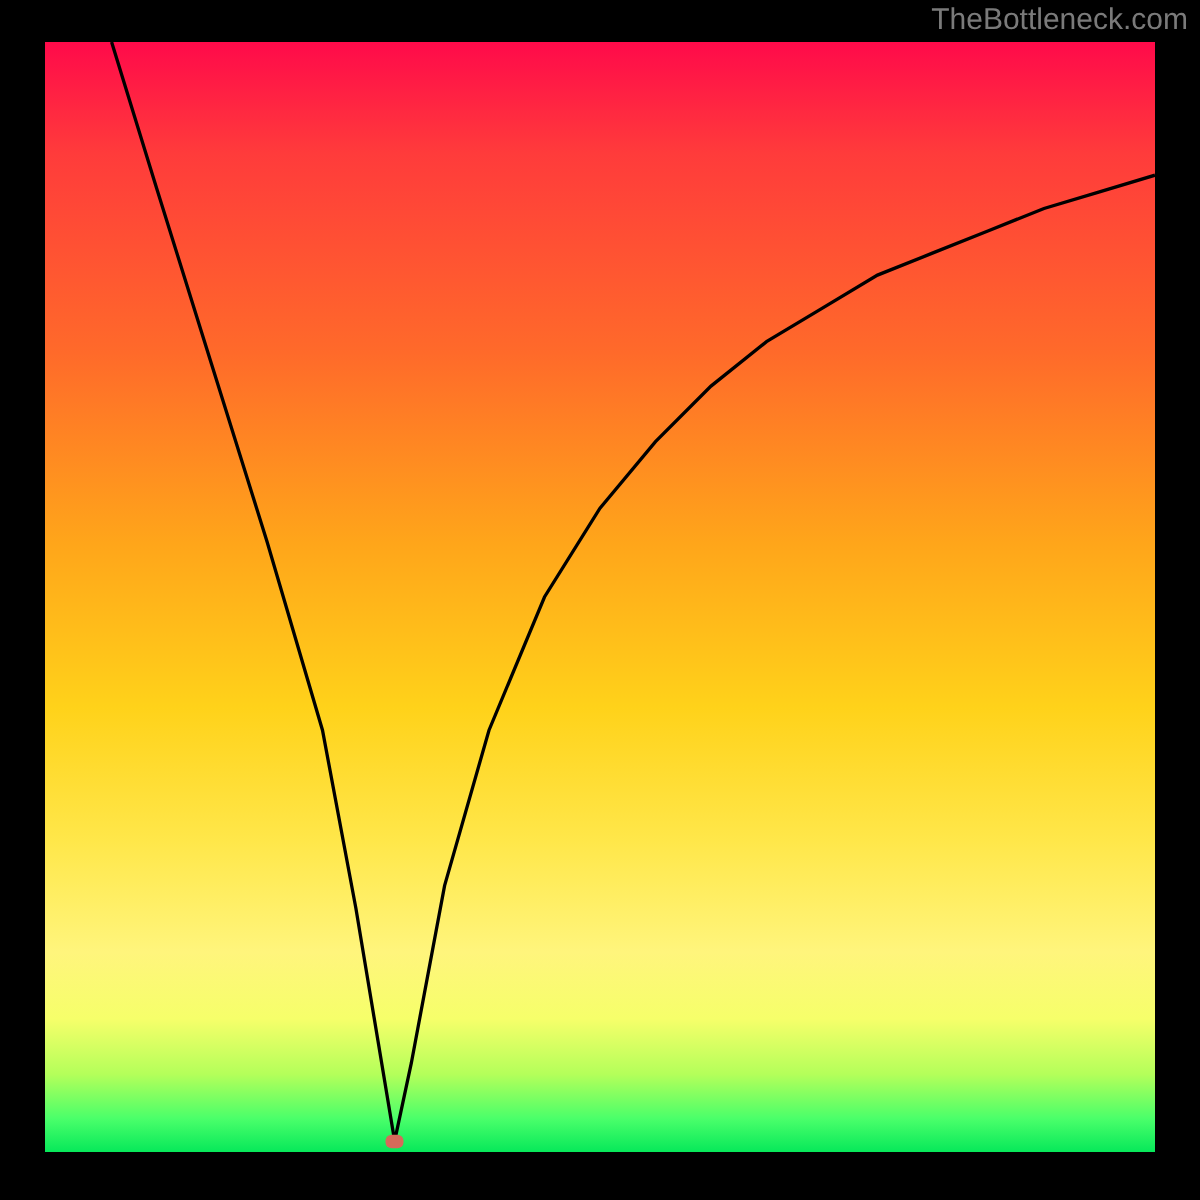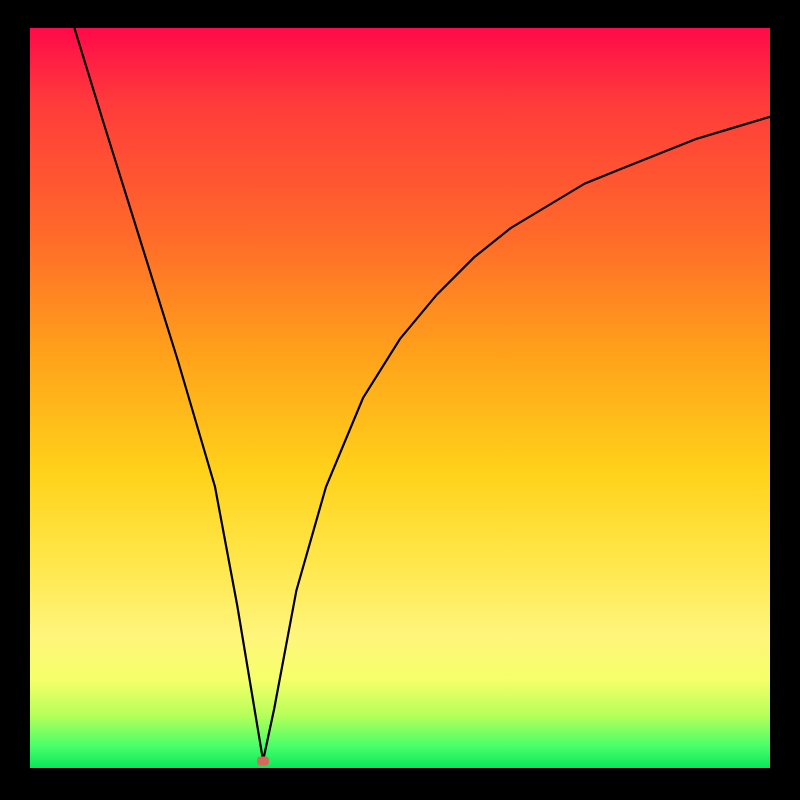--- a/index.html
+++ b/index.html
@@ -59,20 +59,21 @@
     height: 9px;
     background: #d66a5a;
     border-radius: 4px;
     transform: translate(-50%, -50%);
   }
 </style>
 </head>
 <body>
 
 <div class="wrapper">
+  <div class="watermark">TheBottleneck.com</div>
 
   <div class="plot-area">
     <svg class="curve" viewBox="0 0 740 740" preserveAspectRatio="none">
       <path id="curve-path" d="M44.4 0.0 L74.0 96.2 L111.0 214.6 L148.0 333.0 L185.0 458.8 L207.2 577.2 L222.0 666.0 L233.1 732.6 L244.2 680.8 L266.4 562.4 L296.0 458.8 L333.0 370.0 L370.0 310.8 L407.0 266.4 L444.0 229.4 L481.0 199.8 L518.0 177.6 L555.0 155.4 L592.0 140.6 L629.0 125.8 L666.0 111.0 L703.0 99.9 L740.0 88.8" fill="none" stroke="#000000" stroke-width="2.2"></path>
     </svg>
     <div class="marker" id="marker-dot" style="left: 233.1px; top: 732.6px;"></div>
   </div>
 </div>
 
 </body></html>

